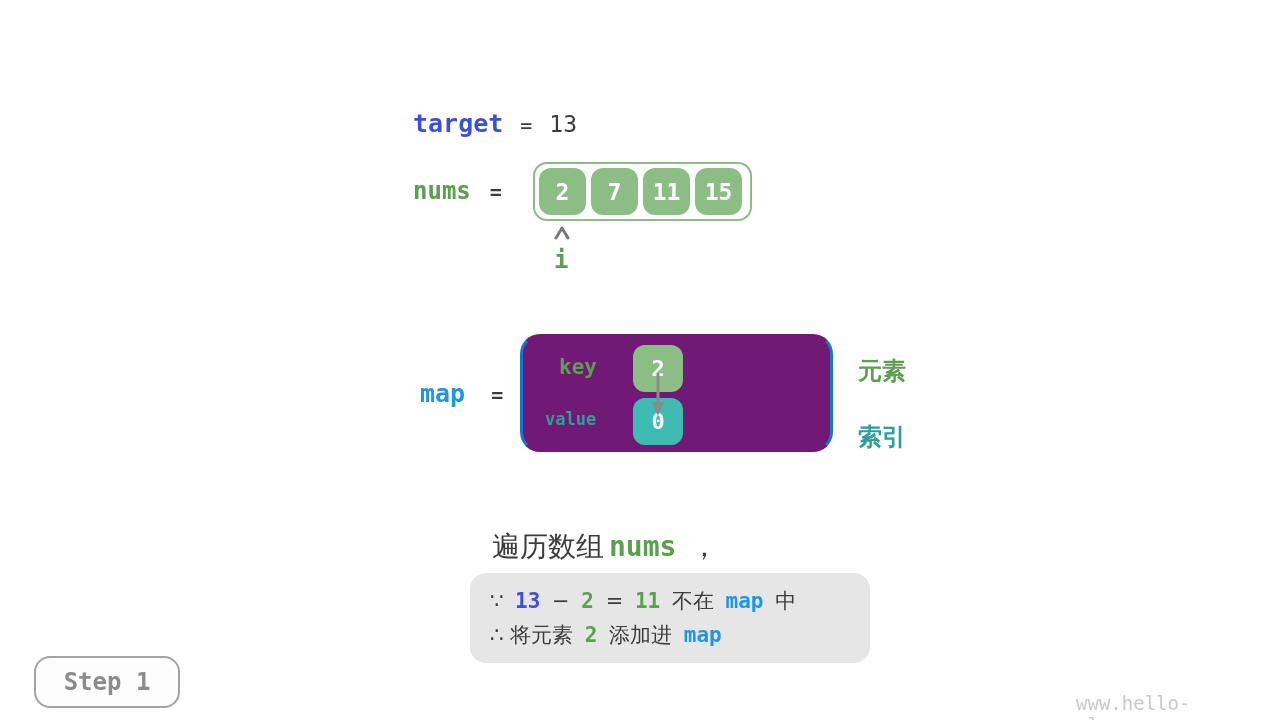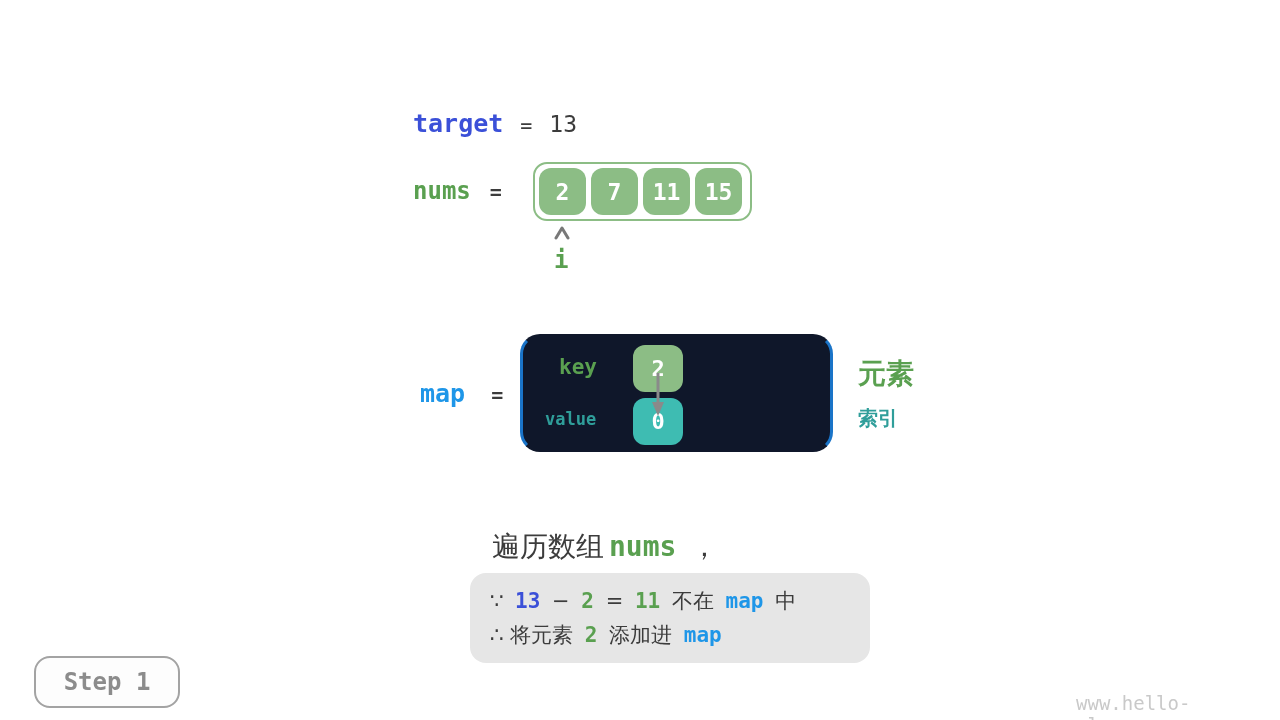--- a/index.html
+++ b/index.html
@@ -42,36 +42,36 @@
 
   .i-label { left:554px; top:230px; font-size:24px; }
 
   
   .map-label-row { left:420px; top:363px; gap:26px; }
   .map-label-row .label { font-size:25px; }
   .map-label-row .eq { font-family:"DejaVu Sans Mono", monospace; font-weight:bold; font-size:20px; color:#3c3c3c; }
 
   .map-box {
     left:520px; top:318px; width:307px; height:112px;
-    background:#0f172a; border-radius:20px;
+    background:#701a75; border-radius:20px;
     border-left:3px solid #1a74c8; border-right:3px solid #1a74c8;
     border-top:3px solid transparent; border-bottom:3px solid transparent;
   }
   .map-box .key-label   { position:absolute; left:36px;  top:18px; font-size:21px; }
   .map-box .value-label { position:absolute; left:22px;  top:72px; font-size:17px; }
   .kv-box {
     position:absolute; width:50px; height:47px; border-radius:12px;
     color:#ffffff; font-family:"DejaVu Sans Mono", monospace; font-weight:bold; font-size:22px;
     display:flex; align-items:center; justify-content:center;
   }
   .key-box   { left:110px; top:8px;  background:#8cbd85; }
   .value-box { left:110px; top:61px; background:#3ebcb2; }
 
-  .legend-element { left:858px; top:339px; font-size:28px; font-weight:bold; }
-  .legend-index   { left:858px; top:389px; font-size:20px; font-weight:bold; }
+  .legend-element { left:858px; top:339px; font-size:24px; font-weight:bold; }
+  .legend-index   { left:858px; top:405px; font-size:24px; font-weight:bold; }
 
   
   .caption { left:492px; top:512px; font-size:28px; display:flex; align-items:baseline; }
   .caption .seg { white-space:pre; }
   .note-box {
     left:470px; top:557px; width:400px; height:90px;
     background:#e6e6e6; border-radius:16px; padding:13px 0 0 20px; box-sizing:border-box;
   }
   .note-line { font-size:21px; line-height:30px; display:flex; align-items:baseline; }
   .note-line + .note-line { margin-top:4px; }

